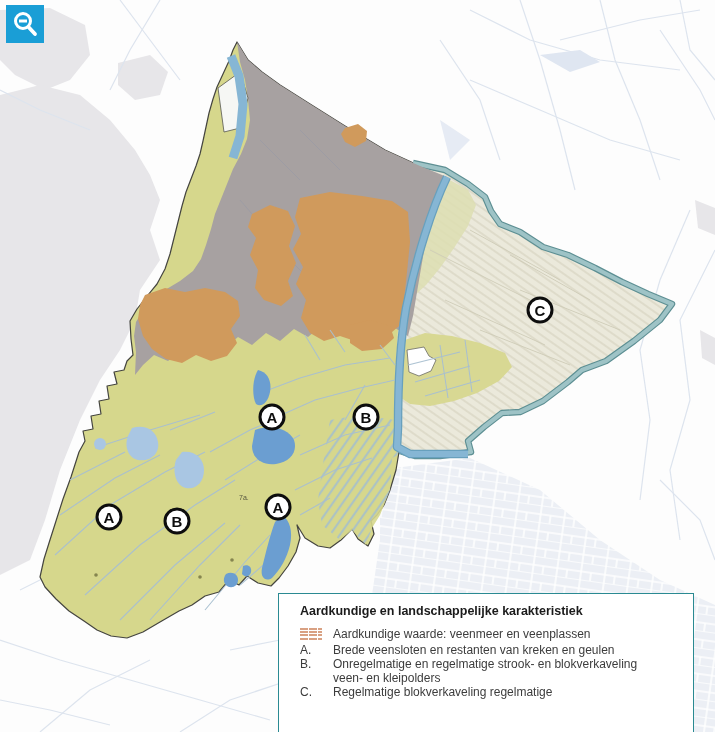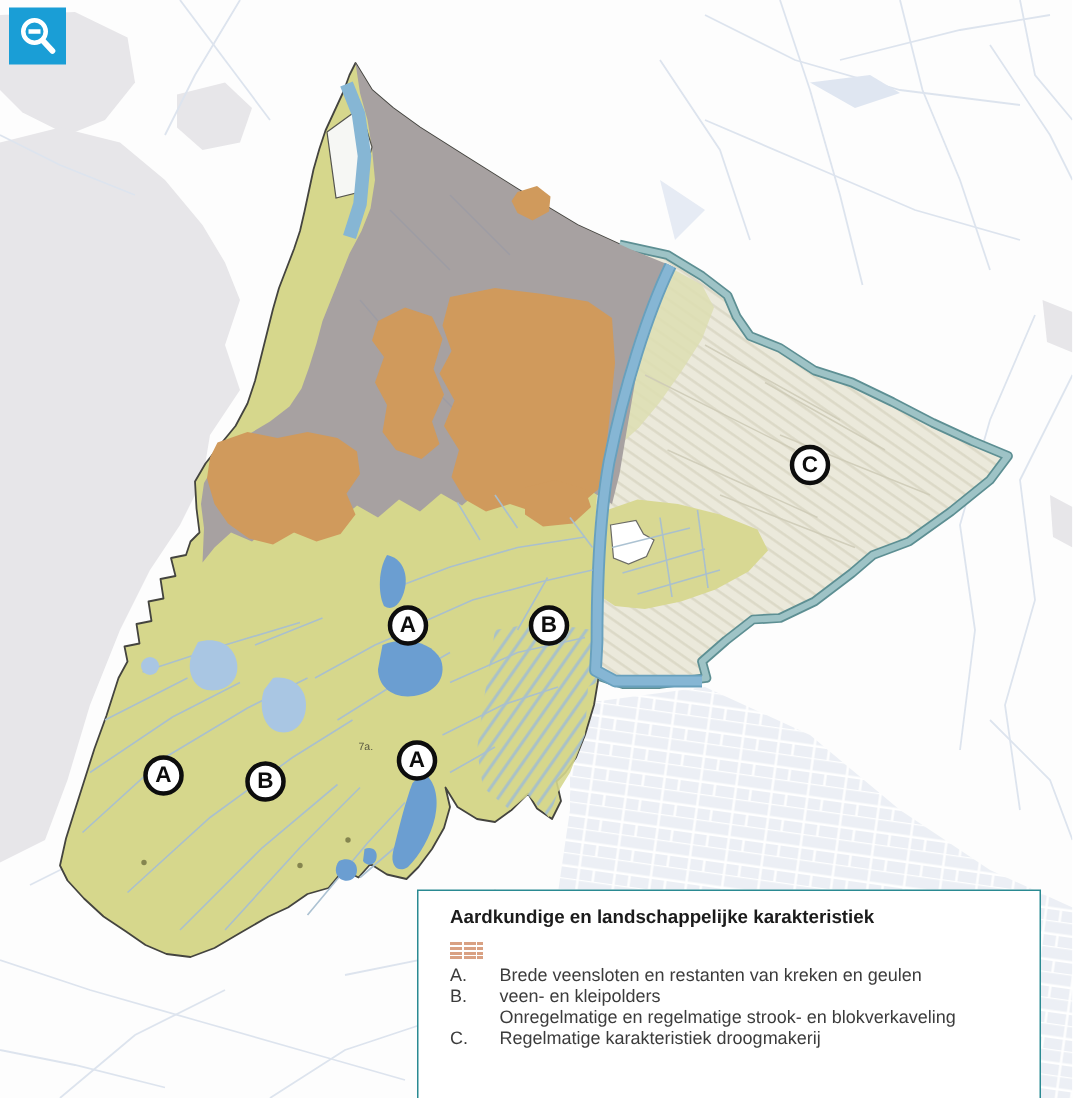--- a/index.html
+++ b/index.html
@@ -229,39 +229,40 @@
     <div class="marker" style="left:177px;top:521px">B</div>
     <div class="marker" style="left:278px;top:507px">A</div>
   </div>
 
   <div class="legend">
     <div class="legend-title">Aardkundige en landschappelijke karakteristiek</div>
     <div class="legend-list">
       <div class="lrow">
         <span class="lkey"><i class="swatch"></i></span>
         <span class="ltext">
+          <div>Aardkundige waarde: veenmeer en veenplassen</div>
         </span>
       </div>
       <div class="lrow">
         <span class="lkey">A.</span>
         <span class="ltext">
           <div>Brede veensloten en restanten van kreken en geulen</div>
         </span>
       </div>
       <div class="lrow">
         <span class="lkey">B.</span>
         <span class="ltext">
+          <div>Onregelmatige en regelmatige strook- en blokverkaveling</div>
           <div>veen- en kleipolders</div>
-          <div>Onregelmatige en regelmatige strook- en blokverkaveling</div>
         </span>
       </div>
       <div class="lrow">
         <span class="lkey">C.</span>
         <span class="ltext">
-          <div>Regelmatige karakteristiek droogmakerij</div>
+          <div>Regelmatige blokverkaveling regelmatige</div>
         </span>
       </div>
     </div>
   </div>
 
   <div class="zoom-btn">
     <svg width="28" height="28" viewBox="0 0 28 28">
       <circle cx="12" cy="11" r="7.5" fill="none" stroke="#ffffff" stroke-width="3"></circle>
       <line x1="8" y1="11" x2="16" y2="11" stroke="#ffffff" stroke-width="3"></line>
       <line x1="17.5" y1="17" x2="24" y2="24" stroke="#ffffff" stroke-width="3.8" stroke-linecap="round"></line>

